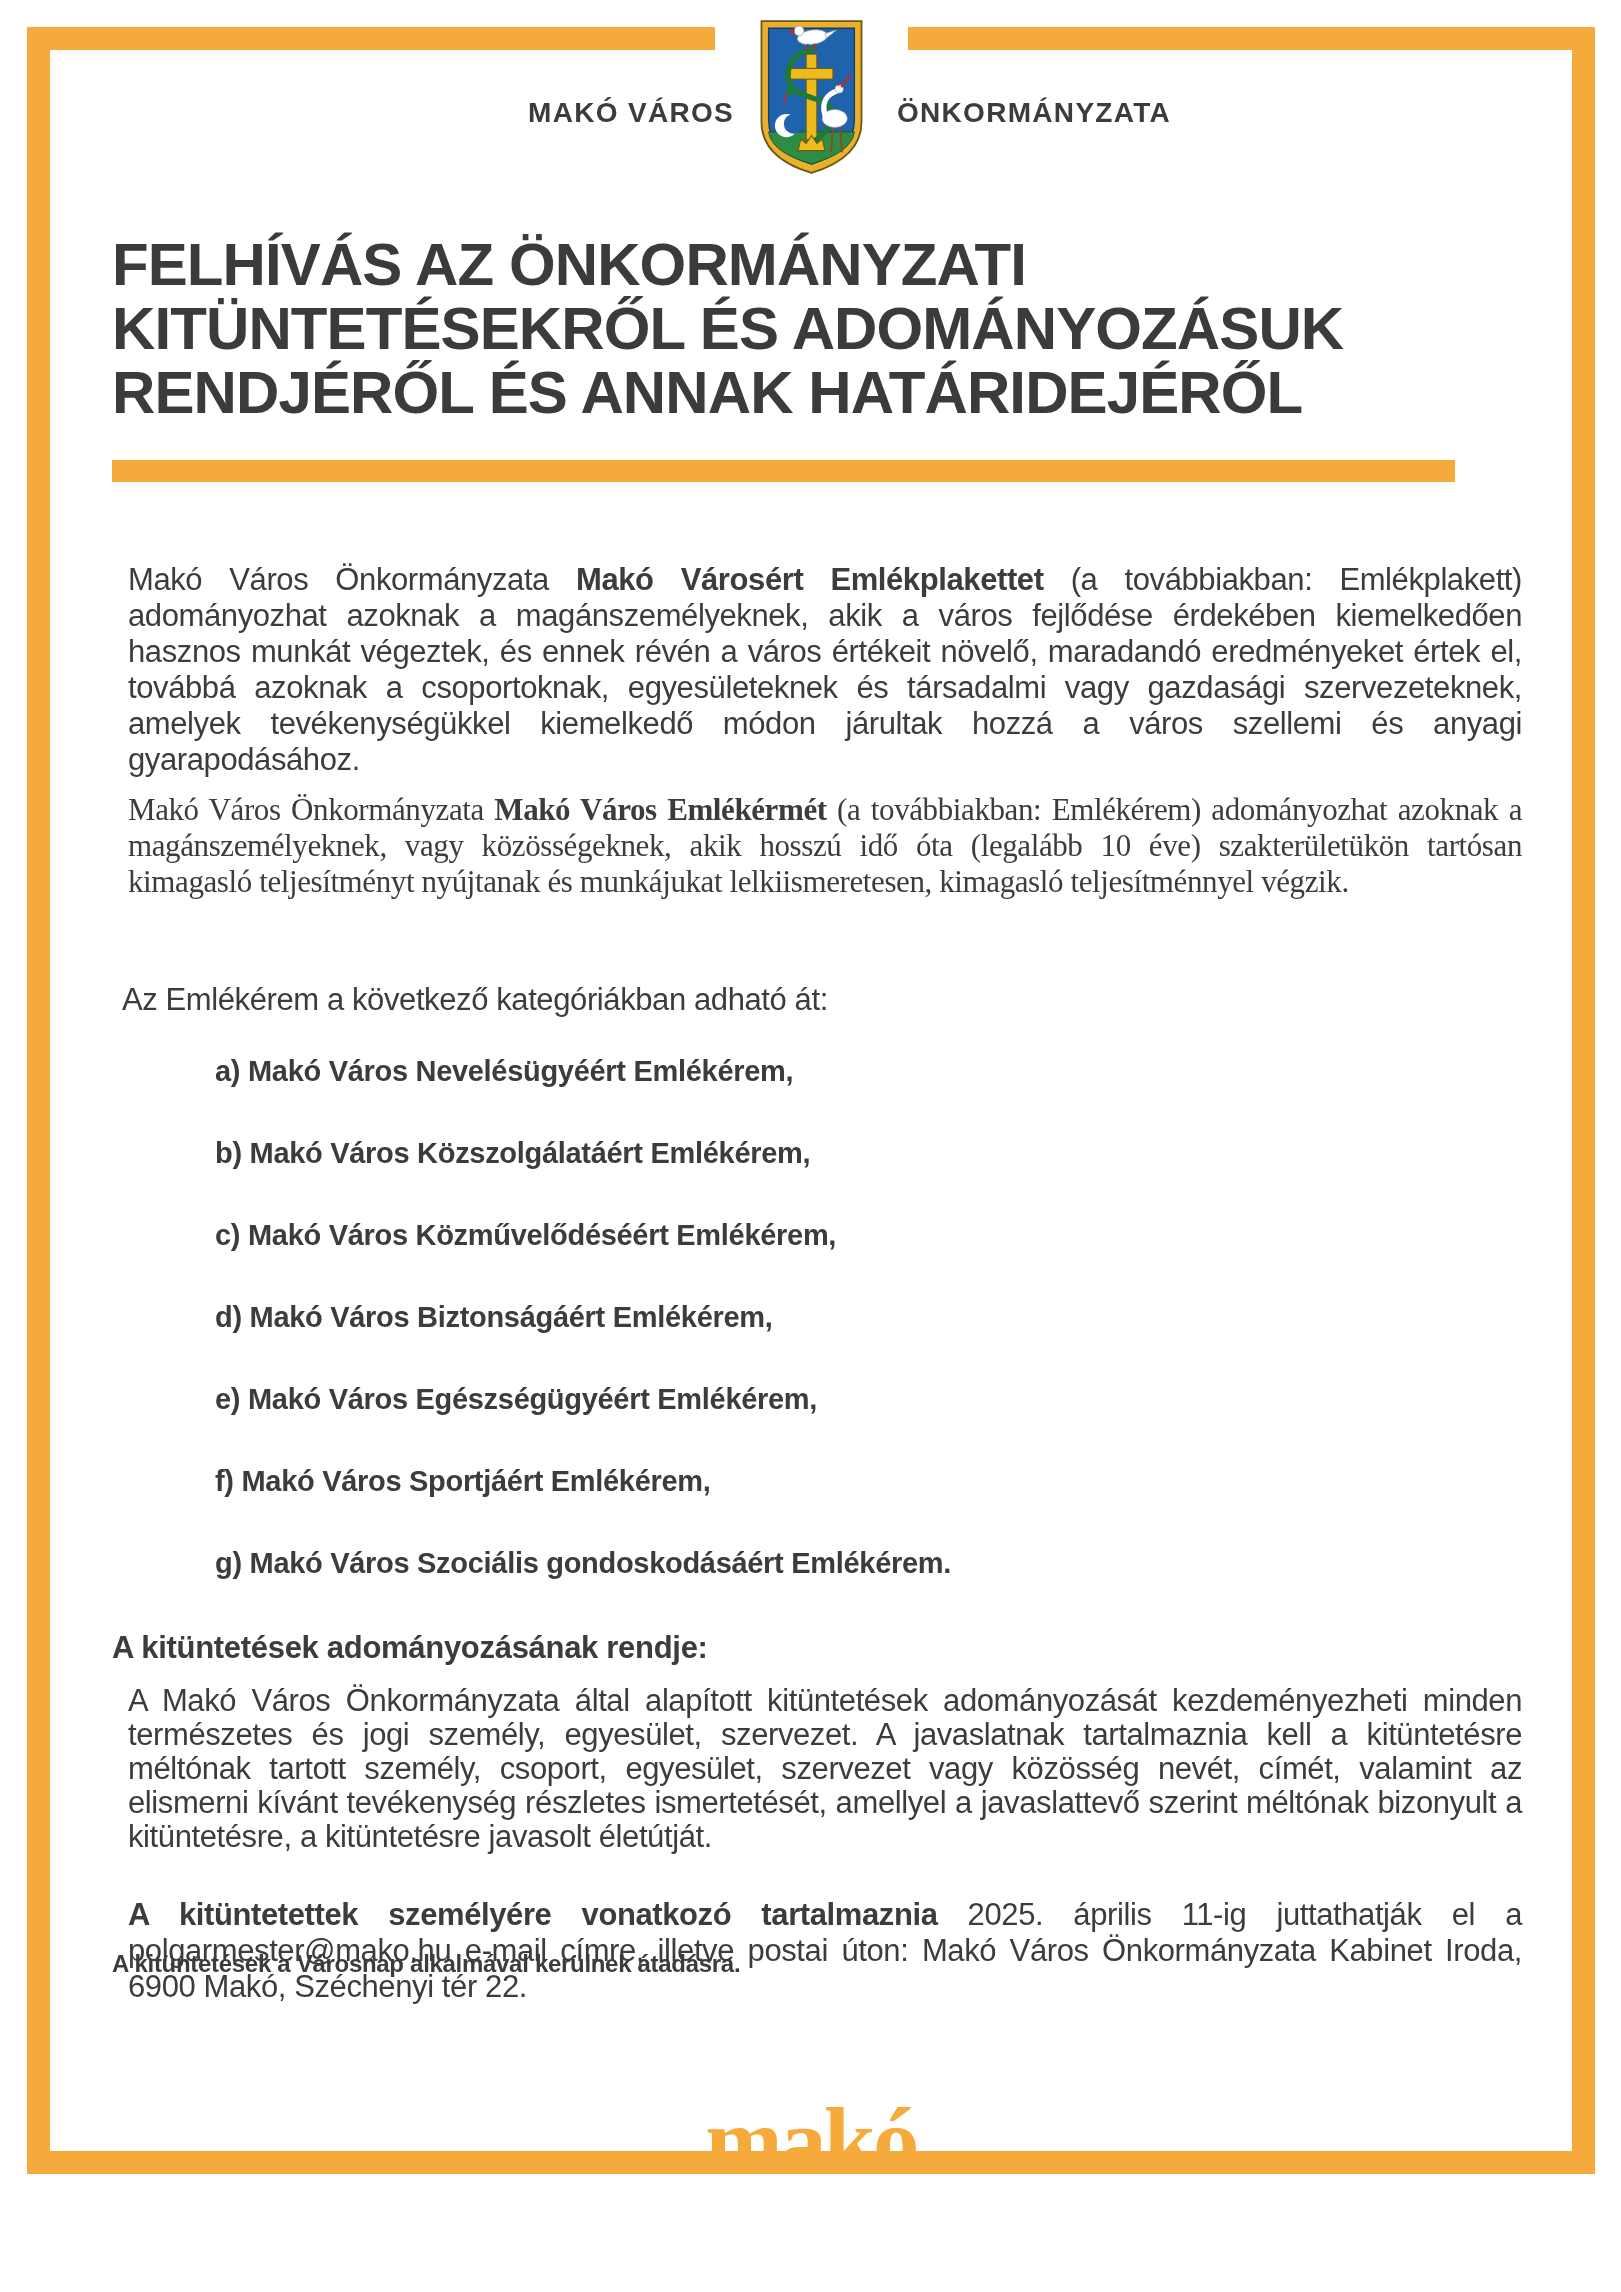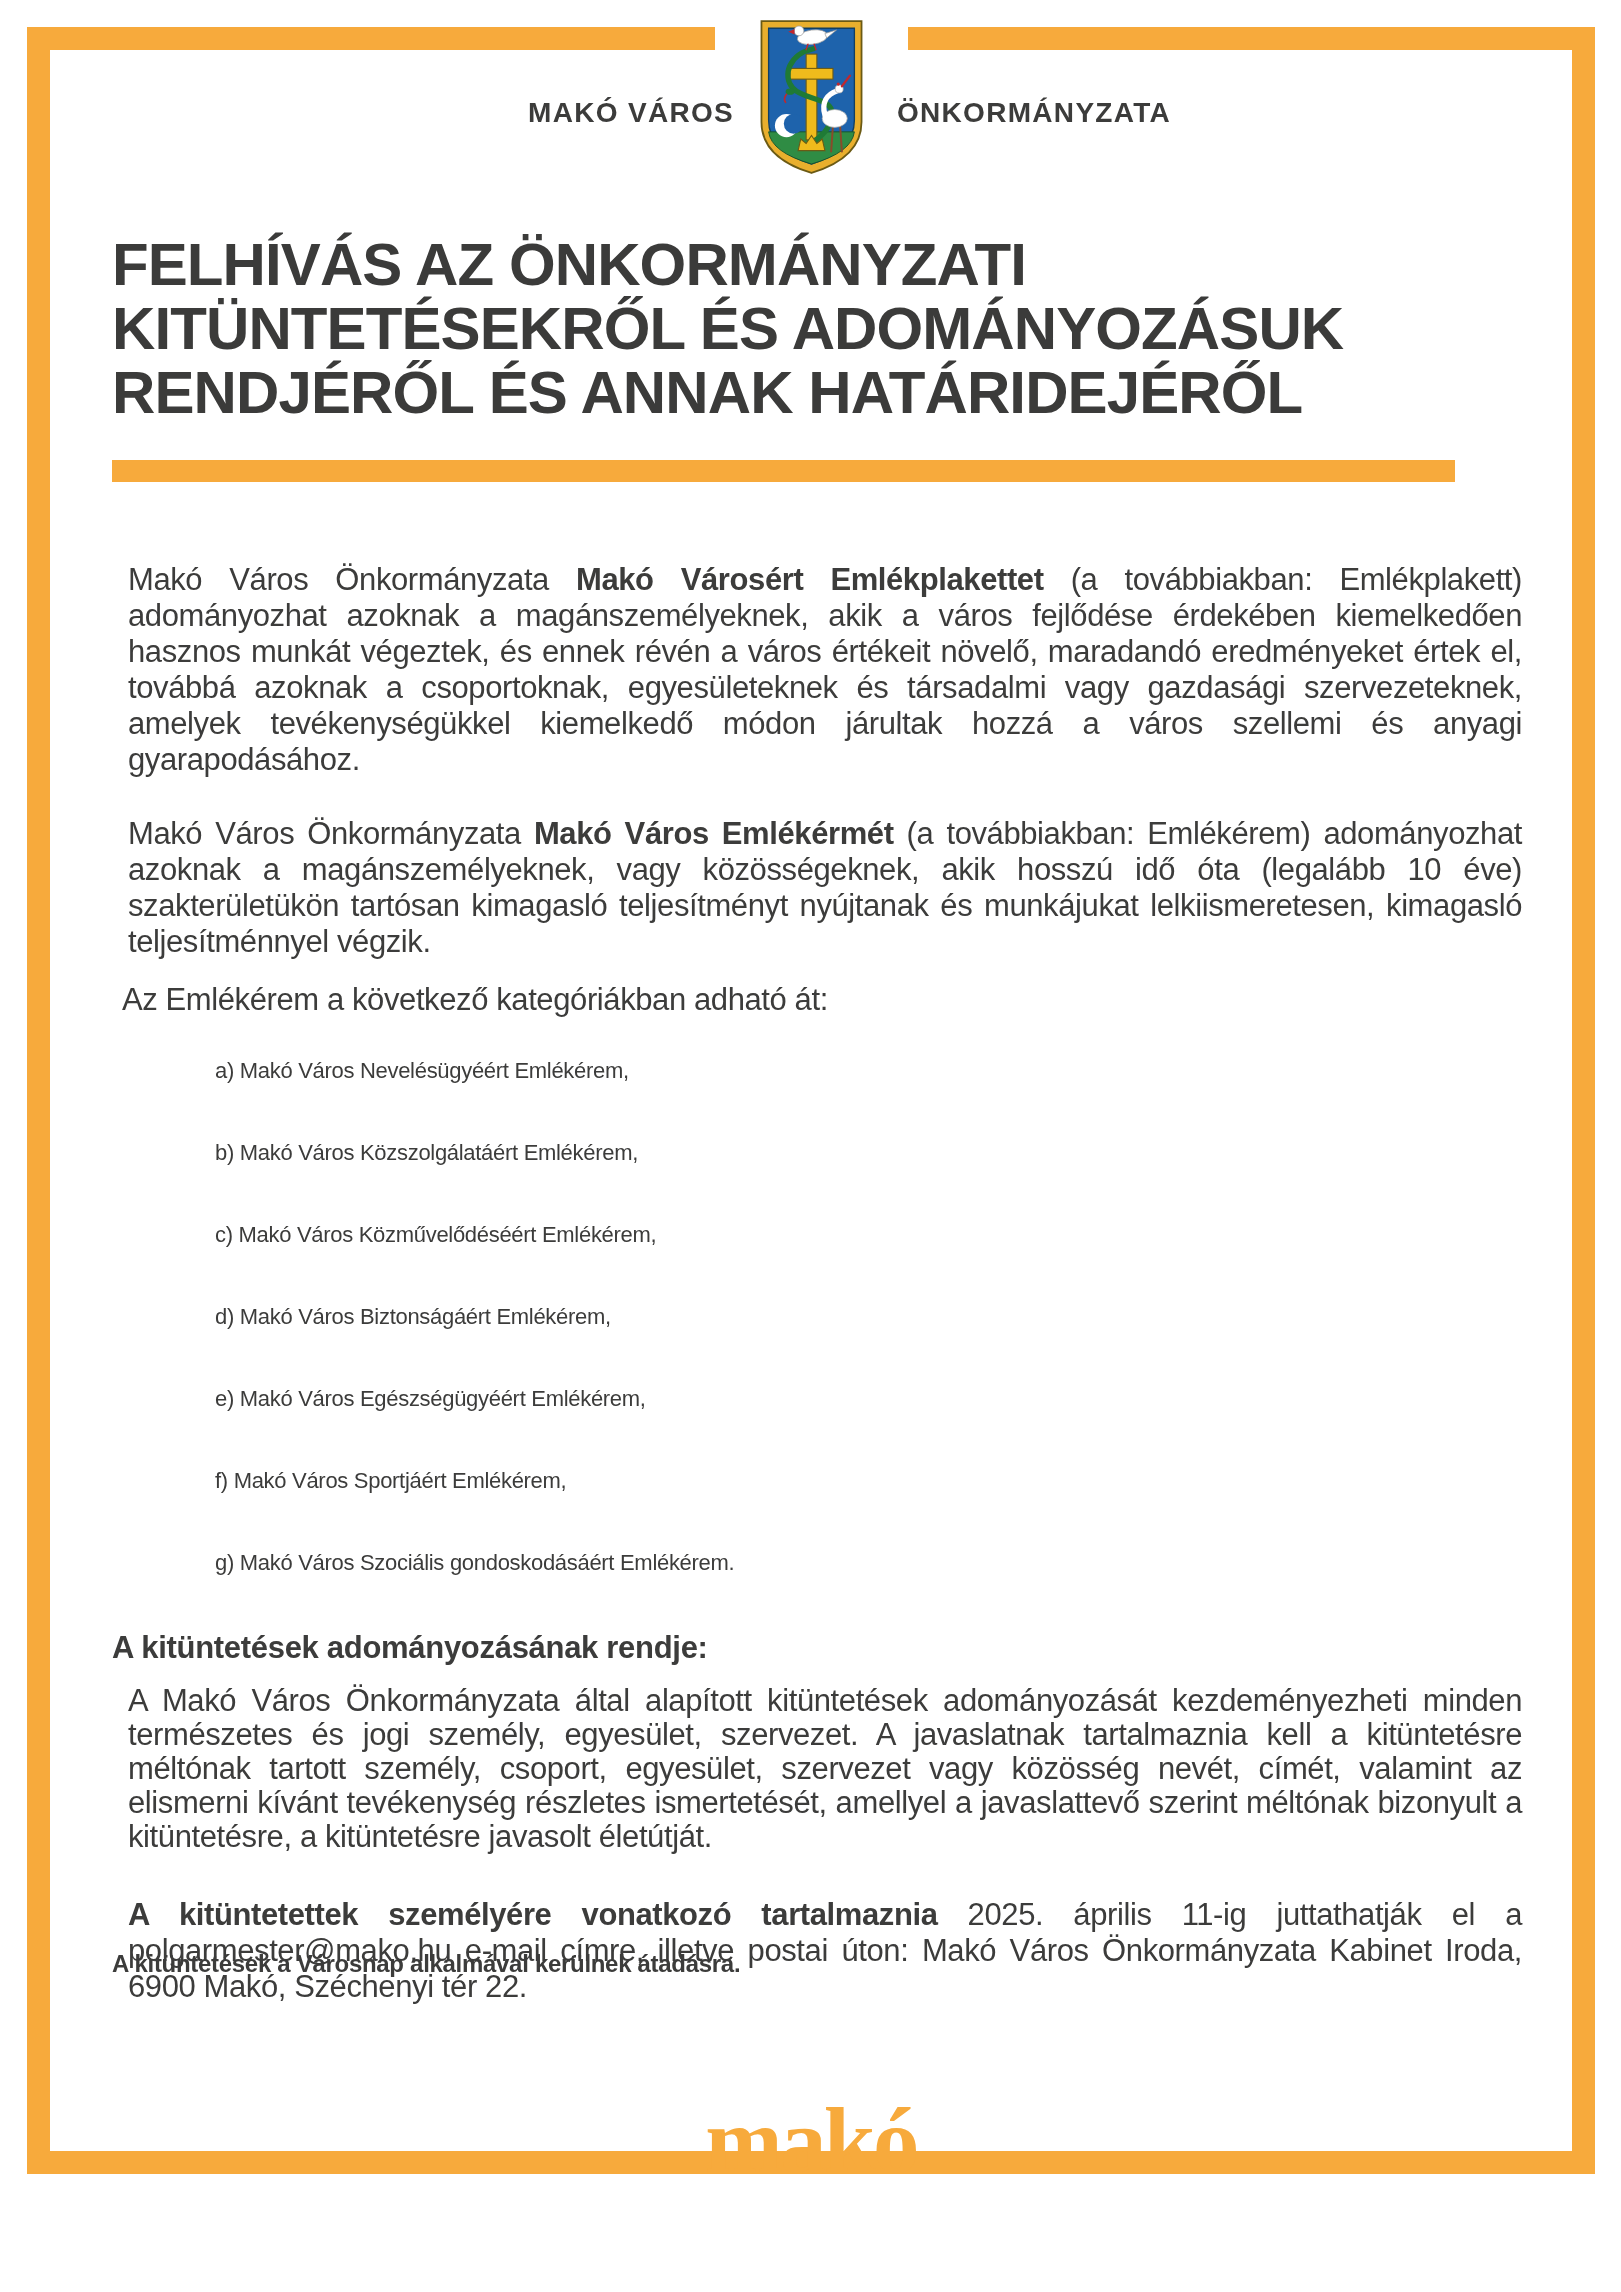--- a/index.html
+++ b/index.html
@@ -40,28 +40,28 @@
   .divider{
     position:absolute;left:112px;top:460px;width:1343px;height:22.4px;
     background:#f7aa3c;
   }
   .para{
     position:absolute;left:112px;width:1394px;margin:16px;
     font-size:31px;line-height:36px;letter-spacing:-0.4px;
     text-align:justify;
   }
   #p1{top:546px;}
-  #p2{top:800px;}
+  #p2{top:776px;font-family:Liberation Serif, serif;}
   .intro{
     position:absolute;left:122px;top:982px;margin:0;
     font-size:31px;letter-spacing:-0.4px;
   }
   .awards{position:absolute;left:215px;top:1053px;}
   .award{
-    font-size:22px;font-weight:normal;line-height:36px;
+    font-size:29px;font-weight:bold;line-height:36px;
     letter-spacing:-0.3px;margin:0 0 46px 0;
   }
   .section-heading{
     position:absolute;left:112px;top:1630px;margin:0;
     font-size:31px;font-weight:bold;letter-spacing:-0.3px;
   }
   #p3{top:1668px;line-height:34px;}
   #p4{top:1881px;}
   .closing{
     position:absolute;left:112px;top:1950px;margin:0;

